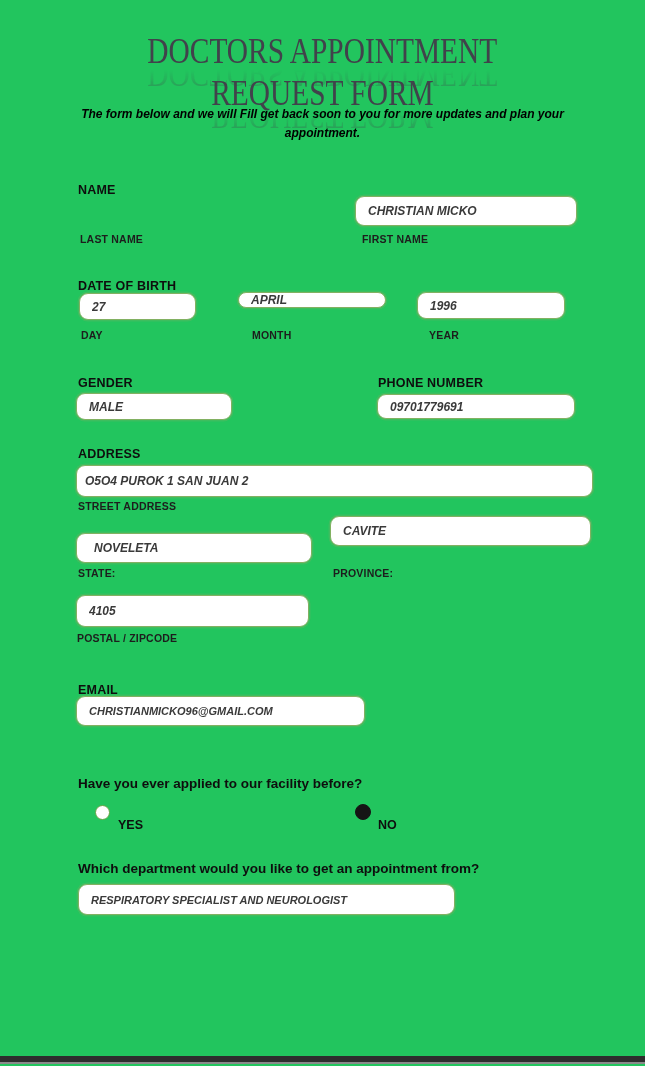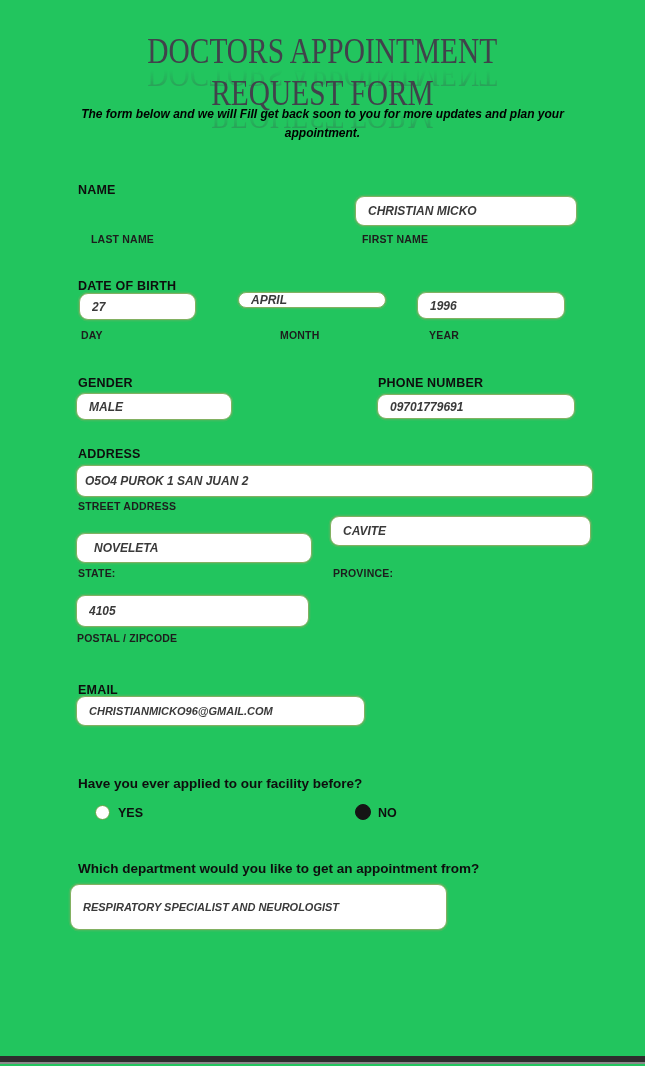--- a/index.html
+++ b/index.html
@@ -50,46 +50,46 @@
   .f-day{left:79px;top:293px;width:117px;height:27px;}
   .f-month{left:238px;top:292px;width:148px;height:16px;}
   .f-year{left:417px;top:292px;width:148px;height:27px;}
   .f-gender{left:76px;top:393px;width:156px;height:27px;}
   .f-phone{left:377px;top:394px;width:198px;height:25px;}
   .f-street{left:76px;top:465px;width:517px;height:32px;padding-left:8px;}
   .f-state{left:76px;top:533px;width:236px;height:30px;padding-left:17px;}
   .f-province{left:330px;top:516px;width:261px;height:30px;}
   .f-postal{left:76px;top:595px;width:233px;height:32px;}
   .f-email{left:76px;top:696px;width:289px;height:30px;}
-  .f-dept{left:70px;top:884px;width:377px;height:46px;}
+  .f-dept{left:78px;top:884px;width:377px;height:31px;}
   
   .l-name{left:78px;top:183px;}
-  .c-lastname{left:91px;top:233px;text-align:right;}
+  .c-lastname{left:80px;top:233px;text-align:right;}
   .c-firstname{left:362px;top:233px;}
   .l-dob{left:78px;top:279px;}
   .c-day{left:81px;top:329px;}
-  .c-month{left:264px;top:329px;padding-left:16px;}
+  .c-month{left:236px;top:329px;padding-left:16px;}
   .c-year{left:429px;top:329px;}
   .l-gender{left:78px;top:376px;}
   .l-phone{left:378px;top:376px;}
   .l-address{left:78px;top:447px;}
   .c-street{left:78px;top:500px;}
   .c-state{left:78px;top:567px;}
   .c-province{left:333px;top:567px;}
   .c-postal{left:77px;top:632px;}
   .l-email{left:78px;top:683px;}
   .q1{left:78px;top:776px;}
   .q2{left:78px;top:861px;}
   
   .radio{position:absolute;width:15px;height:15px;border-radius:50%;box-sizing:border-box;cursor:pointer;}
   .radio-unselected{border:1.8px solid #63a544;background:#ffffff;}
   .radio-selected{background:#151515;border:1.8px solid #151515;width:16px;height:16px;}
   .radio-yes{left:95px;top:805px;}
   .radio-no{left:355px;top:804px;}
-  .radio-label{position:absolute;font-size:12.5px;font-weight:600;color:#0e0e0e;}
+  .radio-label{position:absolute;font-size:12.5px;font-weight:600;color:#0e0e0e;margin-top:12px;}
   .rl-yes{left:118px;top:806px;}
   .rl-no{left:378px;top:806px;}
   
   .footer-bar{
     position:absolute;left:0;top:1056px;width:645px;height:8px;
     background:linear-gradient(to bottom,#2d2d2d 0%,#2d2d2d 70%,#8a8a8a 70%,#8a8a8a 100%);
   }
 </style>
 </head>
 <body>

